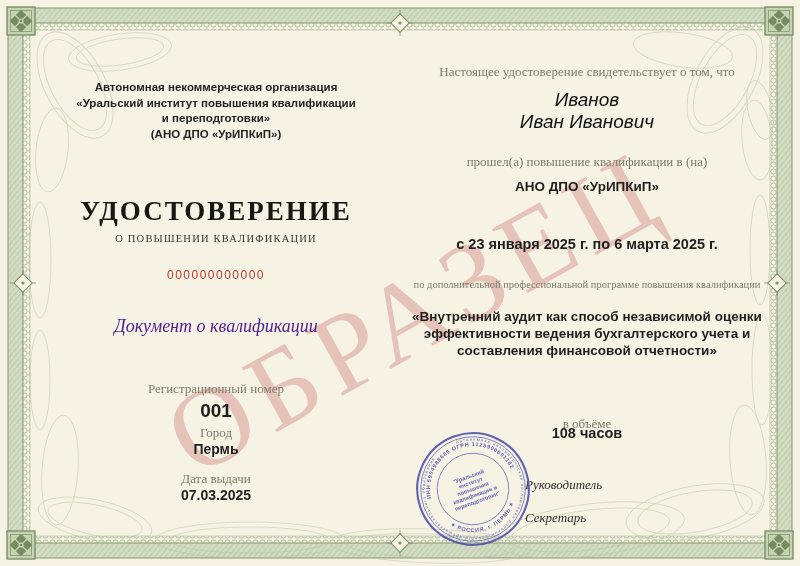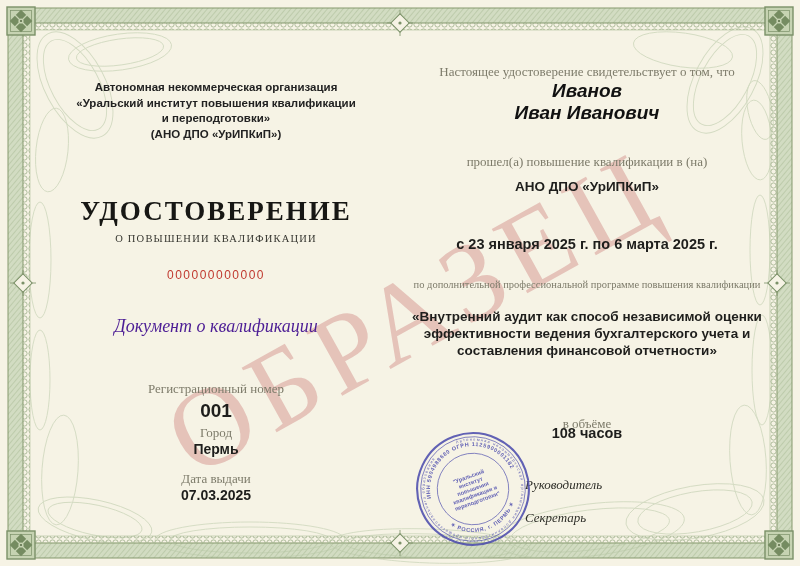--- a/index.html
+++ b/index.html
@@ -36,21 +36,21 @@
   .doc-subtitle{top:233px;font-family:"Liberation Serif",serif;font-size:10.5px;letter-spacing:1.2px;color:#35352f;}
   .blank-number{top:268px;font-size:12px;letter-spacing:1.5px;color:var(--accent-red);}
   .doc-kind{top:316px;font-family:"Liberation Serif",serif;font-style:italic;font-size:18px;color:#4c1d95;}
   .reg-label{top:381px;}
   .reg-value{top:400px;font-size:19px;}
   .city-label{top:425px;}
   .city-value{top:441px;font-size:14px;}
   .date-label{top:471px;}
   .date-value{top:487px;font-size:14px;}
   .statement{top:64px;}
-  .holder{top:80px;font-weight:700;font-style:italic;font-size:19px;line-height:22px;color:#111;}
+  .holder{top:89px;font-weight:400;font-style:italic;font-size:19px;line-height:22px;color:#111;}
   .completed{top:154px;}
   .org-short{top:179px;font-size:13.5px;}
   .period{top:236px;font-size:14.5px;}
   .program-label{top:279px;font-size:10.5px;}
   .program-name{top:308px;font-weight:700;font-size:13.5px;line-height:17px;color:var(--ink);}
   .volume-label{top:406px;margin-top:10px;}
   .volume-value{top:425px;font-size:14.5px;}
   .sig{left:525px;width:200px;text-align:left;font-family:"Liberation Serif",serif;font-style:italic;font-size:13px;color:#2e2e28;}
   .sig-head{top:477px;}
   .sig-secretary{top:510px;font-style:italic;}

